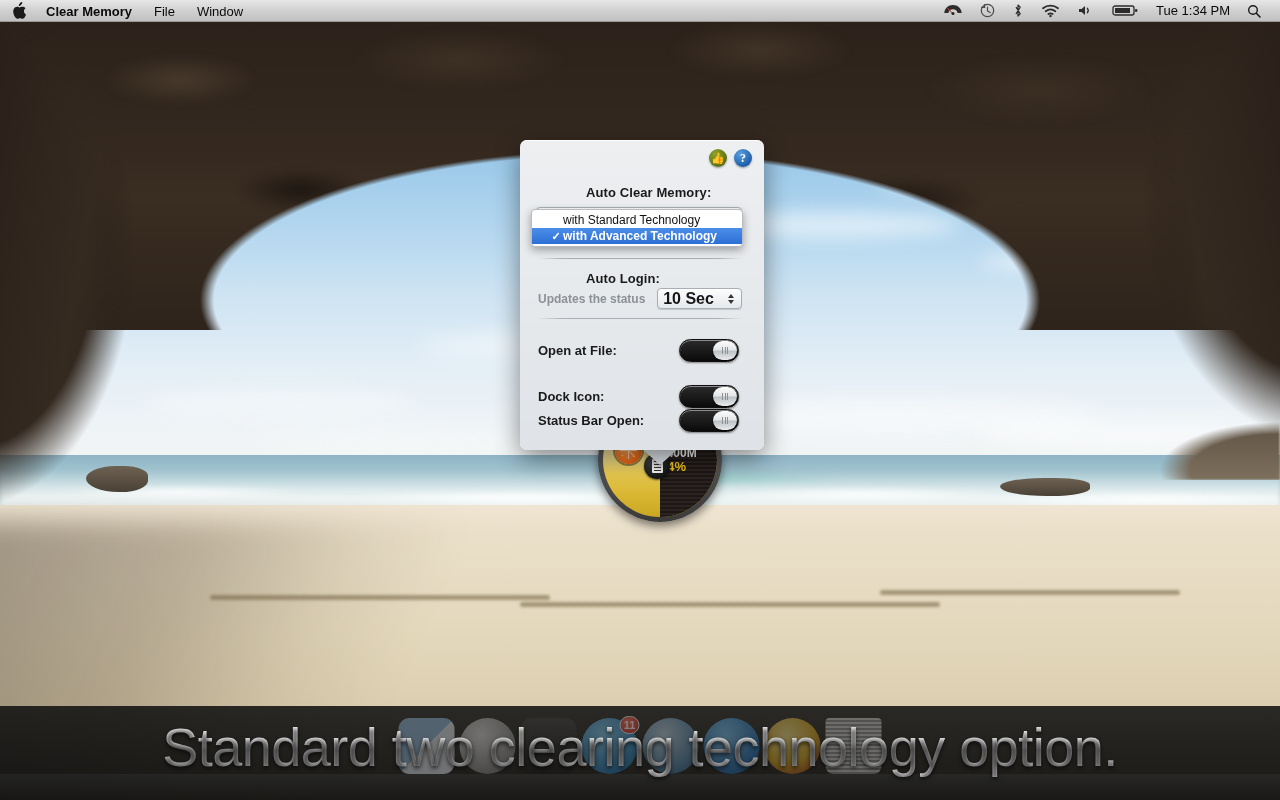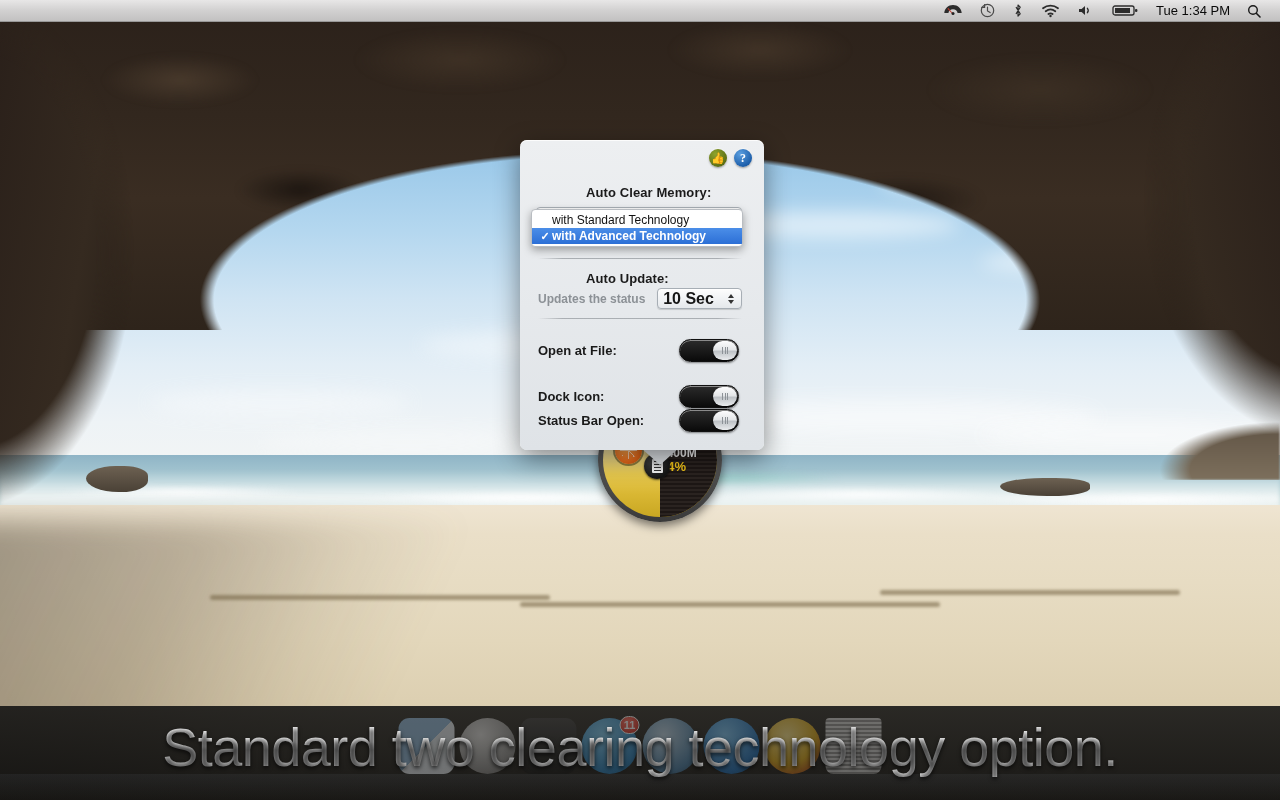--- a/index.html
+++ b/index.html
@@ -184,21 +184,21 @@
     border:1px solid #b9bdc2; border-radius:4px;
     box-shadow:0 3px 9px rgba(0,0,0,.35);
     padding:2px 0;
     overflow:hidden;
     z-index:5;
   }
   .menu-row{
     height:16px; line-height:16px;
     font-size:12px; color:#111;
     display:flex; align-items:flex-start;
-    padding:0 6px;
+    padding:0 17px;
   }
   .menu-row .chk{ width:14px; font-size:11px; text-align:center; }
   .menu-row.selected{
     background:linear-gradient(to bottom,#4b8ee8,#2c6fd6);
     color:#fff; font-weight:bold;
   }
   .divider{
     position:absolute; left:18px; width:204px; height:1px;
     background:linear-gradient(to right, rgba(150,155,160,.0), rgba(150,155,160,.75) 12%, rgba(150,155,160,.75) 88%, rgba(150,155,160,0));
   }
@@ -378,20 +378,30 @@
   <div class="cliff-r"></div>
 
   <div class="rock-top">
     <div class="rock-noise"></div>
   </div>
   <div class="rock-left"></div>
   <div class="rock-right"></div>
 </div>
 
 <div id="menubar">
+  <div class="mb-left">
+    <div class="apple-logo">
+      <svg width="14" height="17" viewBox="0 0 14 17">
+        <path fill="#1a1a1a" d="M9.4 2.6c.6-.8 1-1.8.9-2.6-.9 0-2 .6-2.6 1.4-.6.7-1.1 1.7-.9 2.7 1 .1 2-.6 2.6-1.5zM11.9 9.3c0-2 1.6-2.9 1.7-3-.9-1.4-2.4-1.5-2.9-1.5-1.2-.1-2.4.7-3 .7-.6 0-1.6-.7-2.6-.7-1.3 0-2.6.8-3.2 2-1.4 2.4-.4 6 1 8 .7 1 1.5 2.1 2.5 2 1-.1 1.4-.6 2.6-.6s1.5.6 2.6.6c1.1 0 1.8-1 2.4-2 .8-1.1 1.1-2.2 1.1-2.3 0 0-2.2-.8-2.2-3.2z"></path>
+      </svg>
+    </div>
+    <div class="mb-item bold">Clear Memory</div>
+    <div class="mb-item">File</div>
+    <div class="mb-item">Window</div>
+  </div>
 
   <div class="mb-right">
     <div class="mb-stat">
       <svg width="18" height="13" viewBox="0 0 18 13">
         <path fill="#2c2c2c" d="M9 1C4.3 1 .6 4.5.3 9h4.1C4.7 6.9 6.6 5.3 9 5.3s4.3 1.6 4.6 3.7h4.1C17.4 4.5 13.7 1 9 1z"></path>
         <path fill="#c0392b" d="M9 9.6 4.3 3.9l-.9.8L8.5 10z"></path>
         <circle cx="9" cy="9.6" r="1.5" fill="#222"></circle>
       </svg>
     </div>
     <div class="mb-stat">
@@ -475,21 +485,21 @@
       <span>with Standard Technology</span>
     </div>
     <div class="menu-row selected">
       <span class="chk">✓</span>
       <span>with Advanced Technology</span>
     </div>
   </div>
 
   <div class="divider" id="div1"></div>
 
-  <div class="sec-title" id="title-auto-update">Auto Update:</div>
+  <div class="sec-title" id="title-auto-update">Auto Login:</div>
   <div class="sub-label">Updates the status</div>
 
   <div class="stepper-select">
     <span class="stepper-value">10 Sec</span>
     <span class="stepper-arrows">
       <span class="arr up"></span>
       <span class="arr dn"></span>
     </span>
   </div>
 

